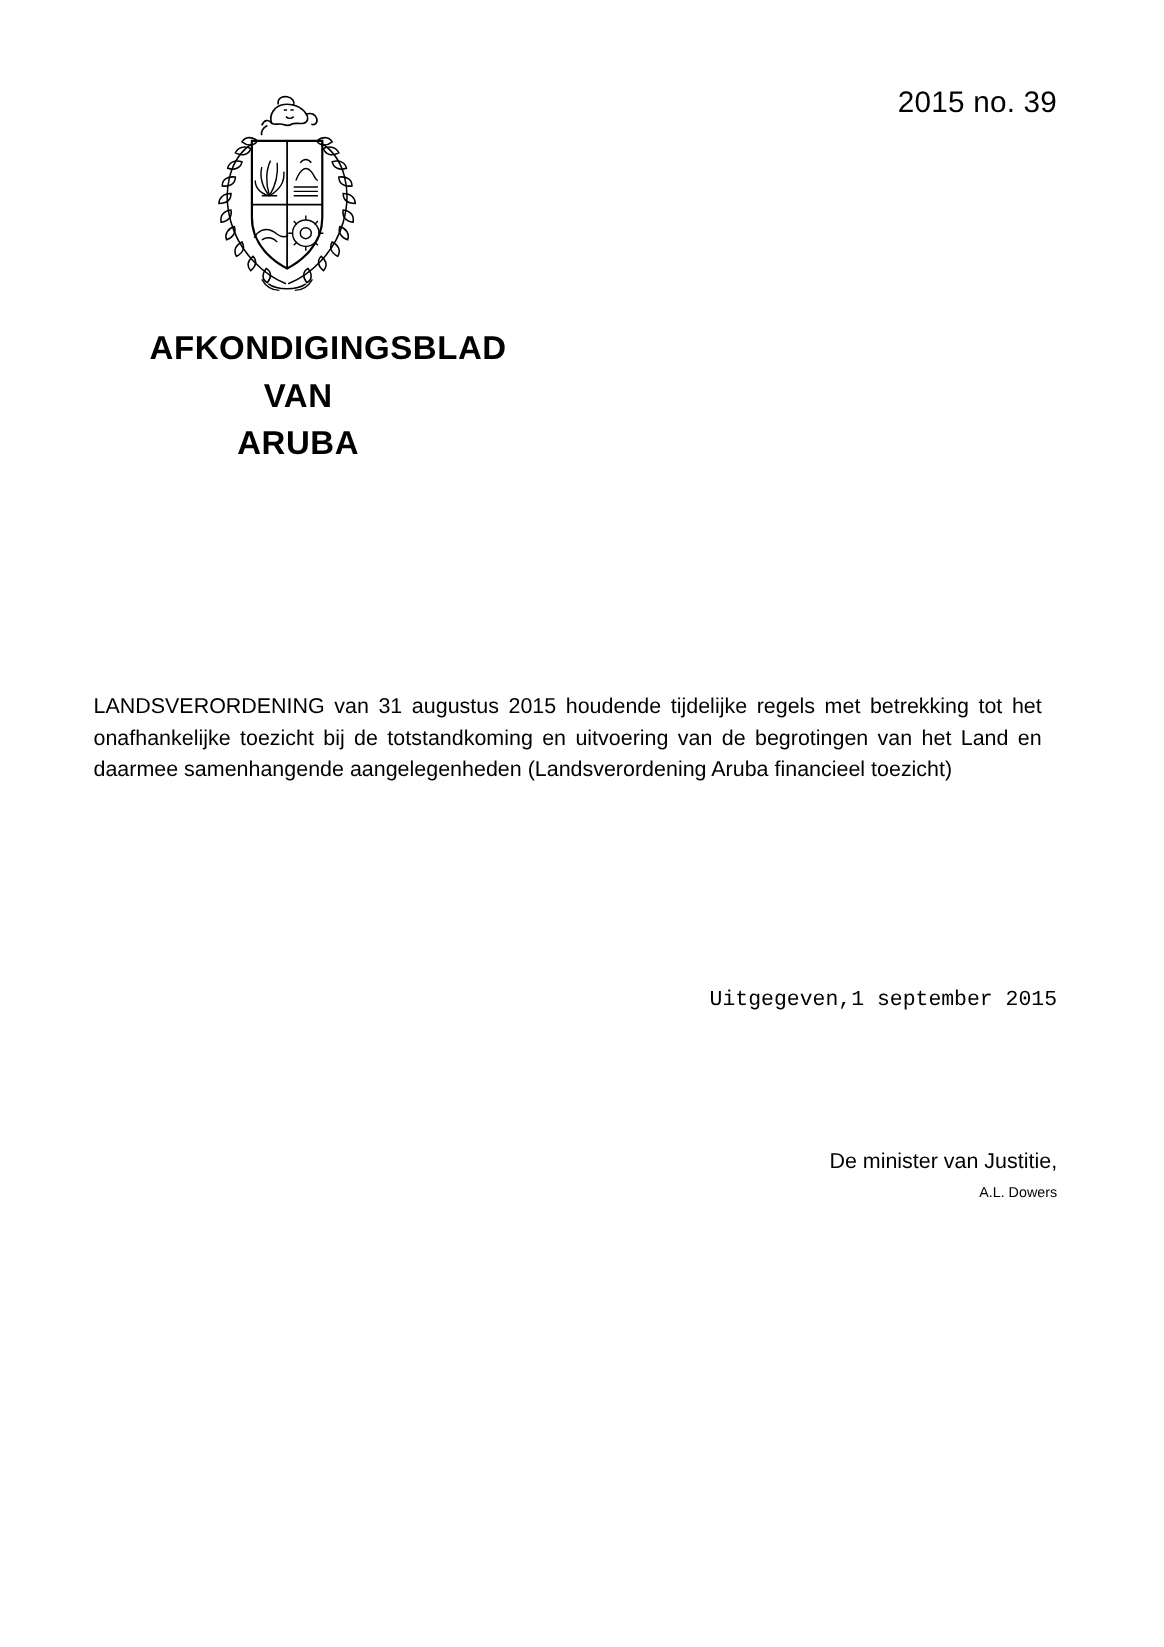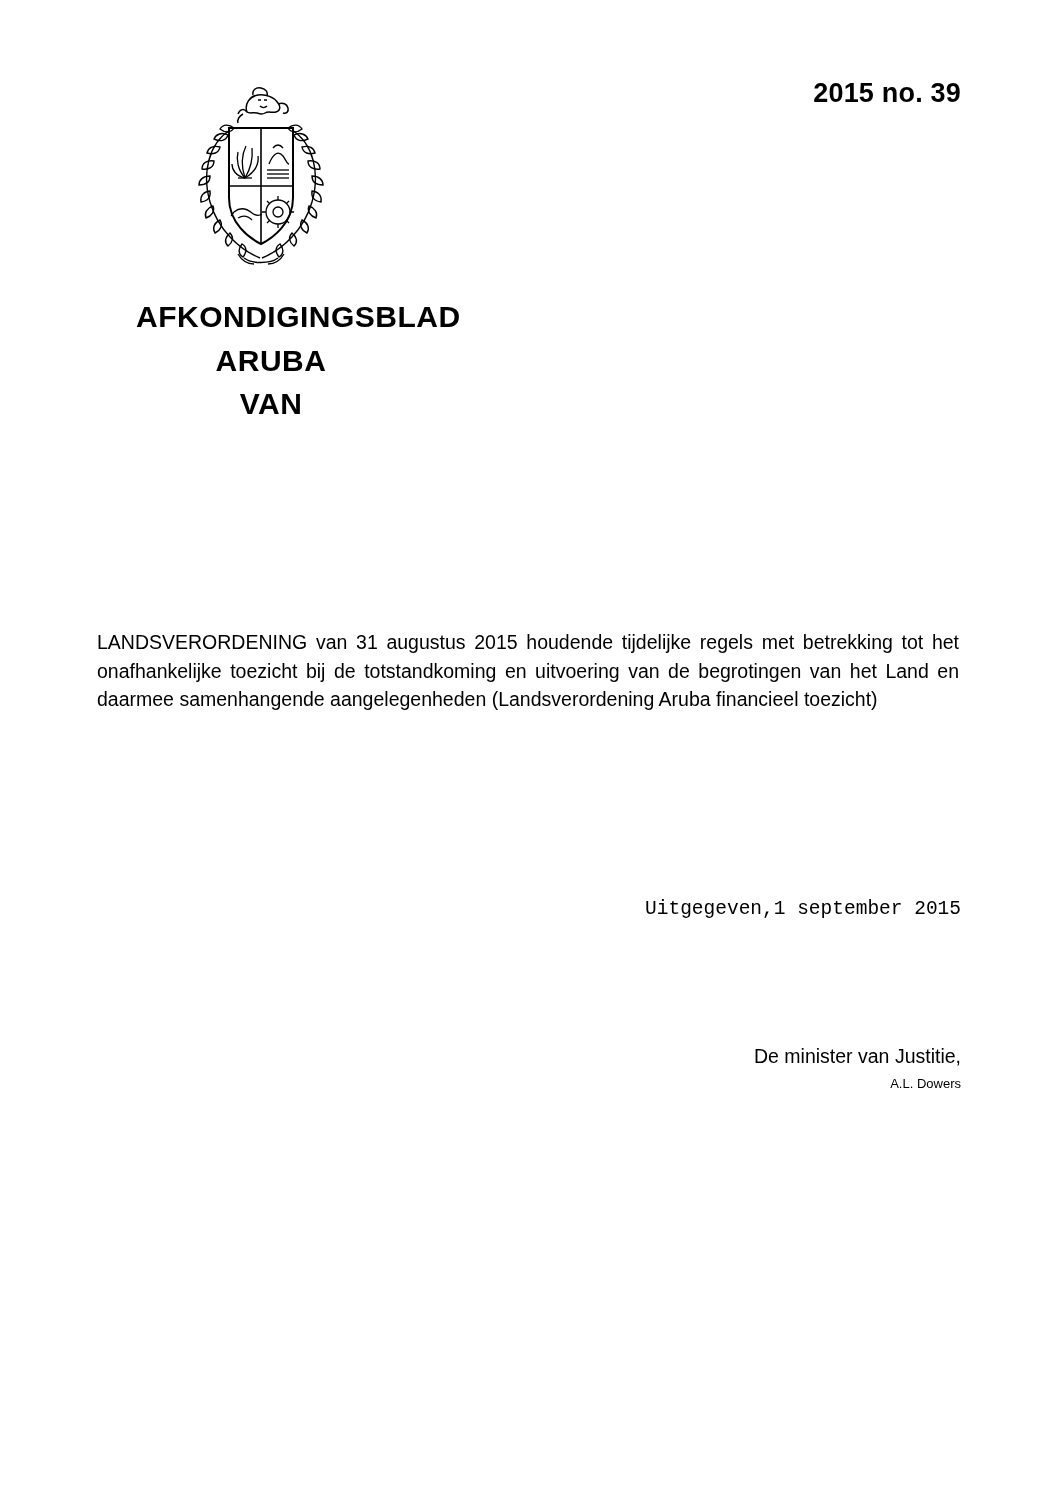--- a/index.html
+++ b/index.html
@@ -17,21 +17,21 @@
     height: 1497px;
     background: #ffffff;
     overflow: hidden;
     box-sizing: border-box;
   }
   .issue-number {
     position: absolute;
     top: 78px;
     right: 97px;
     font-size: 27px;
-    font-weight: bold;
+    font-weight: normal;
     letter-spacing: 0.2px;
   }
   .crest {
     position: absolute;
     top: 78px;
     left: 168px;
     width: 186px;
     height: 190px;
   }
   .crest svg {
@@ -50,21 +50,21 @@
     line-height: 1.45;
     letter-spacing: 0.5px;
   }
   .masthead .line1 {
     text-align: left;
     margin-left: 40px;
   }
   .body-text {
     position: absolute;
     top: 628px;
-    left: 97px;
+    left: 85px;
     width: 862px;
     font-size: 19.5px;
     line-height: 1.47;
     text-align: justify;
     text-justify: inter-word;
   }
   .issued {
     position: absolute;
     top: 898px;
     right: 97px;
@@ -168,22 +168,22 @@
       </g>
 
       <path d="M76 180 C84 186, 102 186, 110 180" stroke-width="1.5"></path>
       <path d="M70 176 c4 7, 10 10, 16 10" stroke-width="1.3"></path>
       <path d="M116 176 c-4 7, -10 10, -16 10" stroke-width="1.3"></path>
     </svg>
   </div>
 
   <div class="masthead">
     <div class="line1">AFKONDIGINGSBLAD</div>
+    <div>VAN</div>
     <div>ARUBA</div>
-    <div>VAN</div>
   </div>
 
   <div class="body-text">LANDSVERORDENING van 31 augustus 2015 houdende tijdelijke regels met betrekking tot het onafhankelijke toezicht bij de totstandkoming en uitvoering van de begrotingen van het Land en daarmee samenhangende aangelegenheden (Landsverordening Aruba financieel toezicht)</div>
 
   <div class="issued">Uitgegeven,1 september 2015</div>
 
   <div class="minister-title">De minister van Justitie,</div>
 
   <div class="minister-name">A.L. Dowers</div>
 

